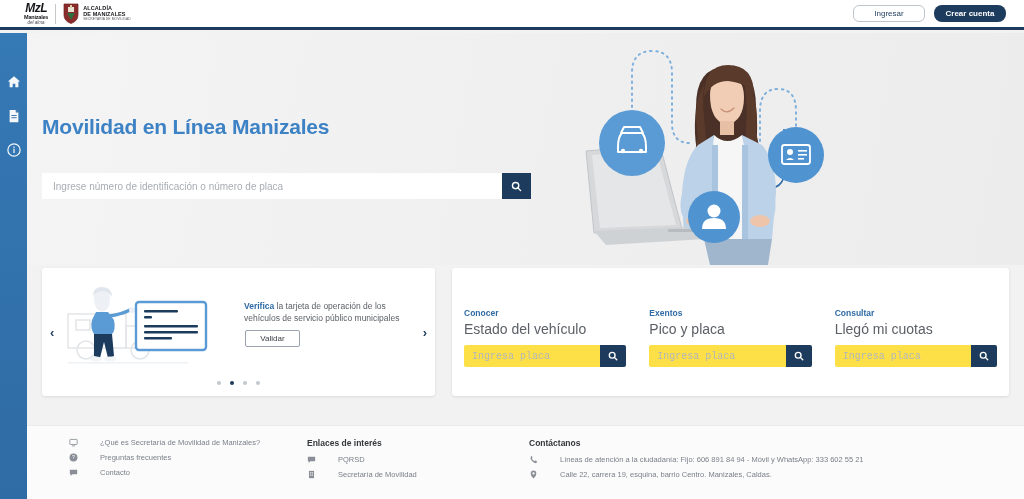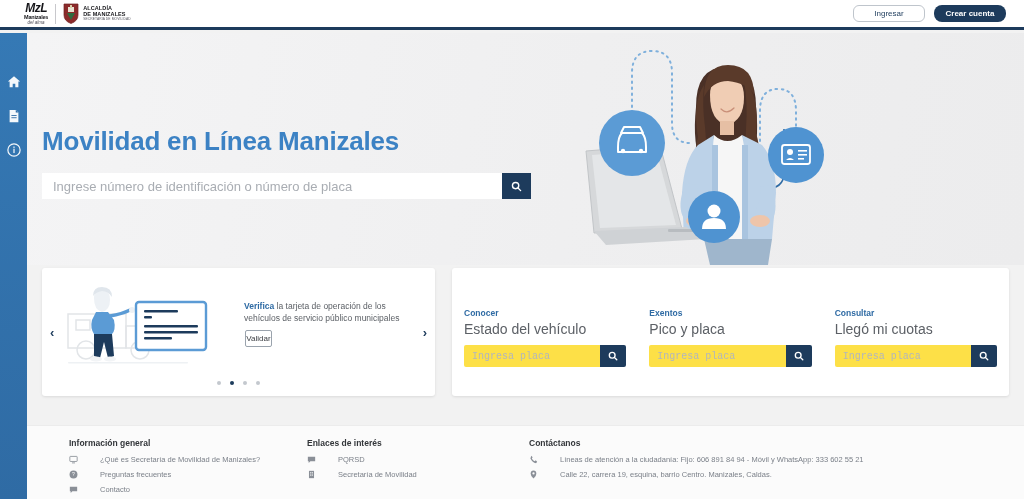--- a/index.html
+++ b/index.html
@@ -49,31 +49,31 @@
   }
   .side-icon { width: 14px; height: 14px; cursor: pointer; opacity: .95; }
 
   
   .hero {
     position: absolute; left: 27px; top: 33px; width: 997px; height: 232px;
     background: linear-gradient(100deg,#f4f4f5 0%, #efeff0 55%, #ececed 100%);
     overflow: hidden;
   }
   .hero-title {
-    position: absolute; left: 15px; top: 93px;
-    font-size: 26px; font-weight: bold; color: #3c82c4; letter-spacing: -0.2px;
+    position: absolute; left: 15px; top: 82px;
+    font-size: 21px; font-weight: bold; color: #3c82c4; letter-spacing: -0.2px;
   }
   .hero-sub {
     position: absolute; left: 16px; top: 124px; font-size: 9px; color: #5c6066;
   }
   .hero-search {
     position: absolute; left: 15px; top: 140px; width: 489px; height: 26px; display: flex;
   }
   .hero-input {
-    flex: 1; border: none; background: #fff; font-size: 13px; color: #33363a;
+    flex: 1; border: none; background: #fff; font-size: 10px; color: #33363a;
     padding-left: 11px; outline: none; font-family: "Liberation Sans", sans-serif;
   }
   .hero-input::placeholder { color: #a9adb3; }
   .srch-btn {
     width: 29px; background: #1d3b5c; border: none; cursor: pointer;
     display: flex; align-items: center; justify-content: center;
   }
 
   .hero-art { position: absolute; right: 100px; top: 0; width: 360px; height: 232px; }
 
@@ -84,21 +84,21 @@
   }
   .car-arrow {
     position: absolute; top: 50%; transform: translateY(-50%);
     font-size: 13px; color: #1d3b5c; cursor: pointer; user-select: none; font-weight: bold;
   }
   .car-arrow.left { left: 8px; } .car-arrow.right { right: 8px; }
   .car-illu { position: absolute; left: 22px; top: 16px; width: 150px; height: 82px; }
   .car-text { position: absolute; left: 202px; top: 32px; width: 172px; font-size: 8.5px; color: #5c6066; line-height: 1.45; }
   .car-text b { color: #2f6ba4; }
   .btn-validar {
-    position: absolute; left: 203px; top: 62px; width: 27px; height: 17px;
+    position: absolute; left: 203px; top: 62px; width: 55px; height: 17px;
     border: 1px solid #9aa3ad; background: #fff; color: #3a3d42; font-size: 8px;
     border-radius: 2px; cursor: pointer;
   }
   .dots { position: absolute; left: 0; right: 0; bottom: 11px; display: flex; justify-content: center; gap: 9px; }
   .dot { width: 4px; height: 4px; border-radius: 50%; background: #c3c8ce; cursor: pointer; }
   .dot.active { background: #1d3b5c; }
 
   .card-consult {
     position: absolute; left: 452px; top: 268px; width: 557px; height: 128px;
     background: #fff; border-radius: 3px; box-shadow: 0 1px 3px rgba(0,0,0,.10);
@@ -362,21 +362,20 @@
             <circle cx="6.7" cy="6.7" r="4.6"></circle>
               <path d="M10.2 10.2 L14 14" stroke-linecap="round"></path>
           </svg>
         </button>
       </div>
     </div>
   </div>
 
   <div class="footer">
     <div class="f-col-1">
-      <div class="f-head">Información general</div>
       <div class="f-item">
         <span class="f-icon">
           <svg width="9" height="9" viewBox="0 0 16 16" fill="none" stroke="#8a8f97" stroke-width="1.5">
               <rect x="1.5" y="2.5" width="13" height="9" rx="1"></rect>
               <path d="M6 14 H10" stroke-linecap="round"></path>
             </svg>
         </span>
         <span class="f-label">¿Qué es Secretaría de Movilidad de Manizales?</span>
       </div>
       <div class="f-item">

